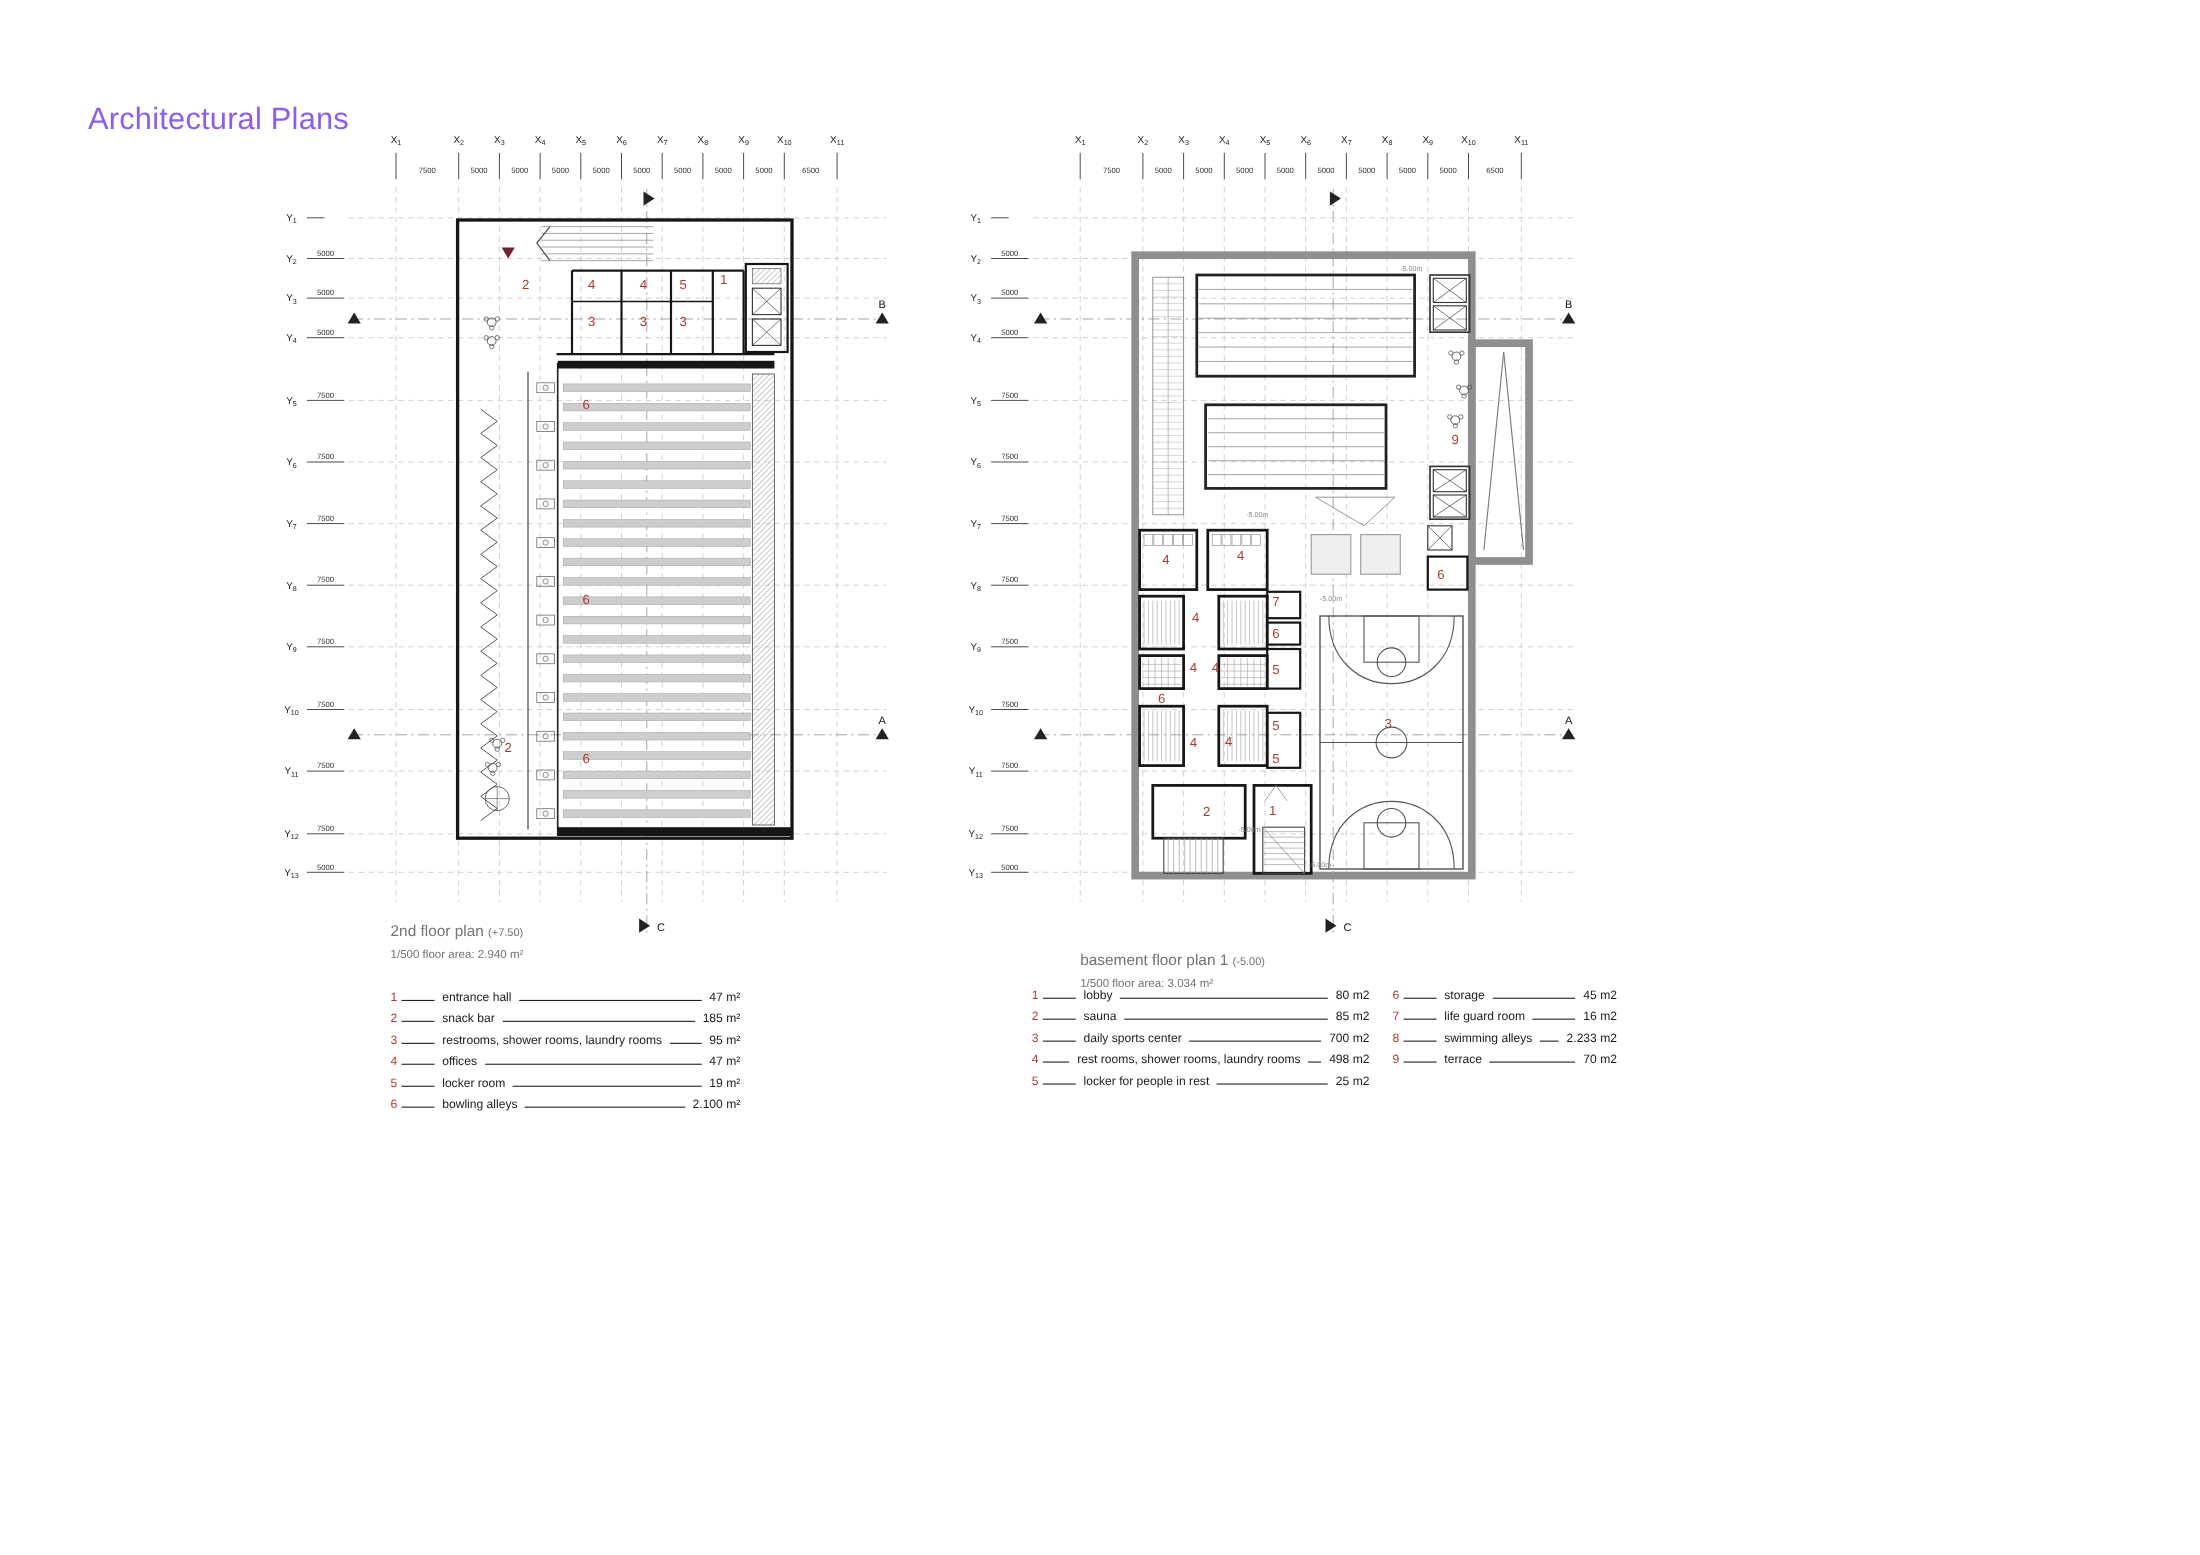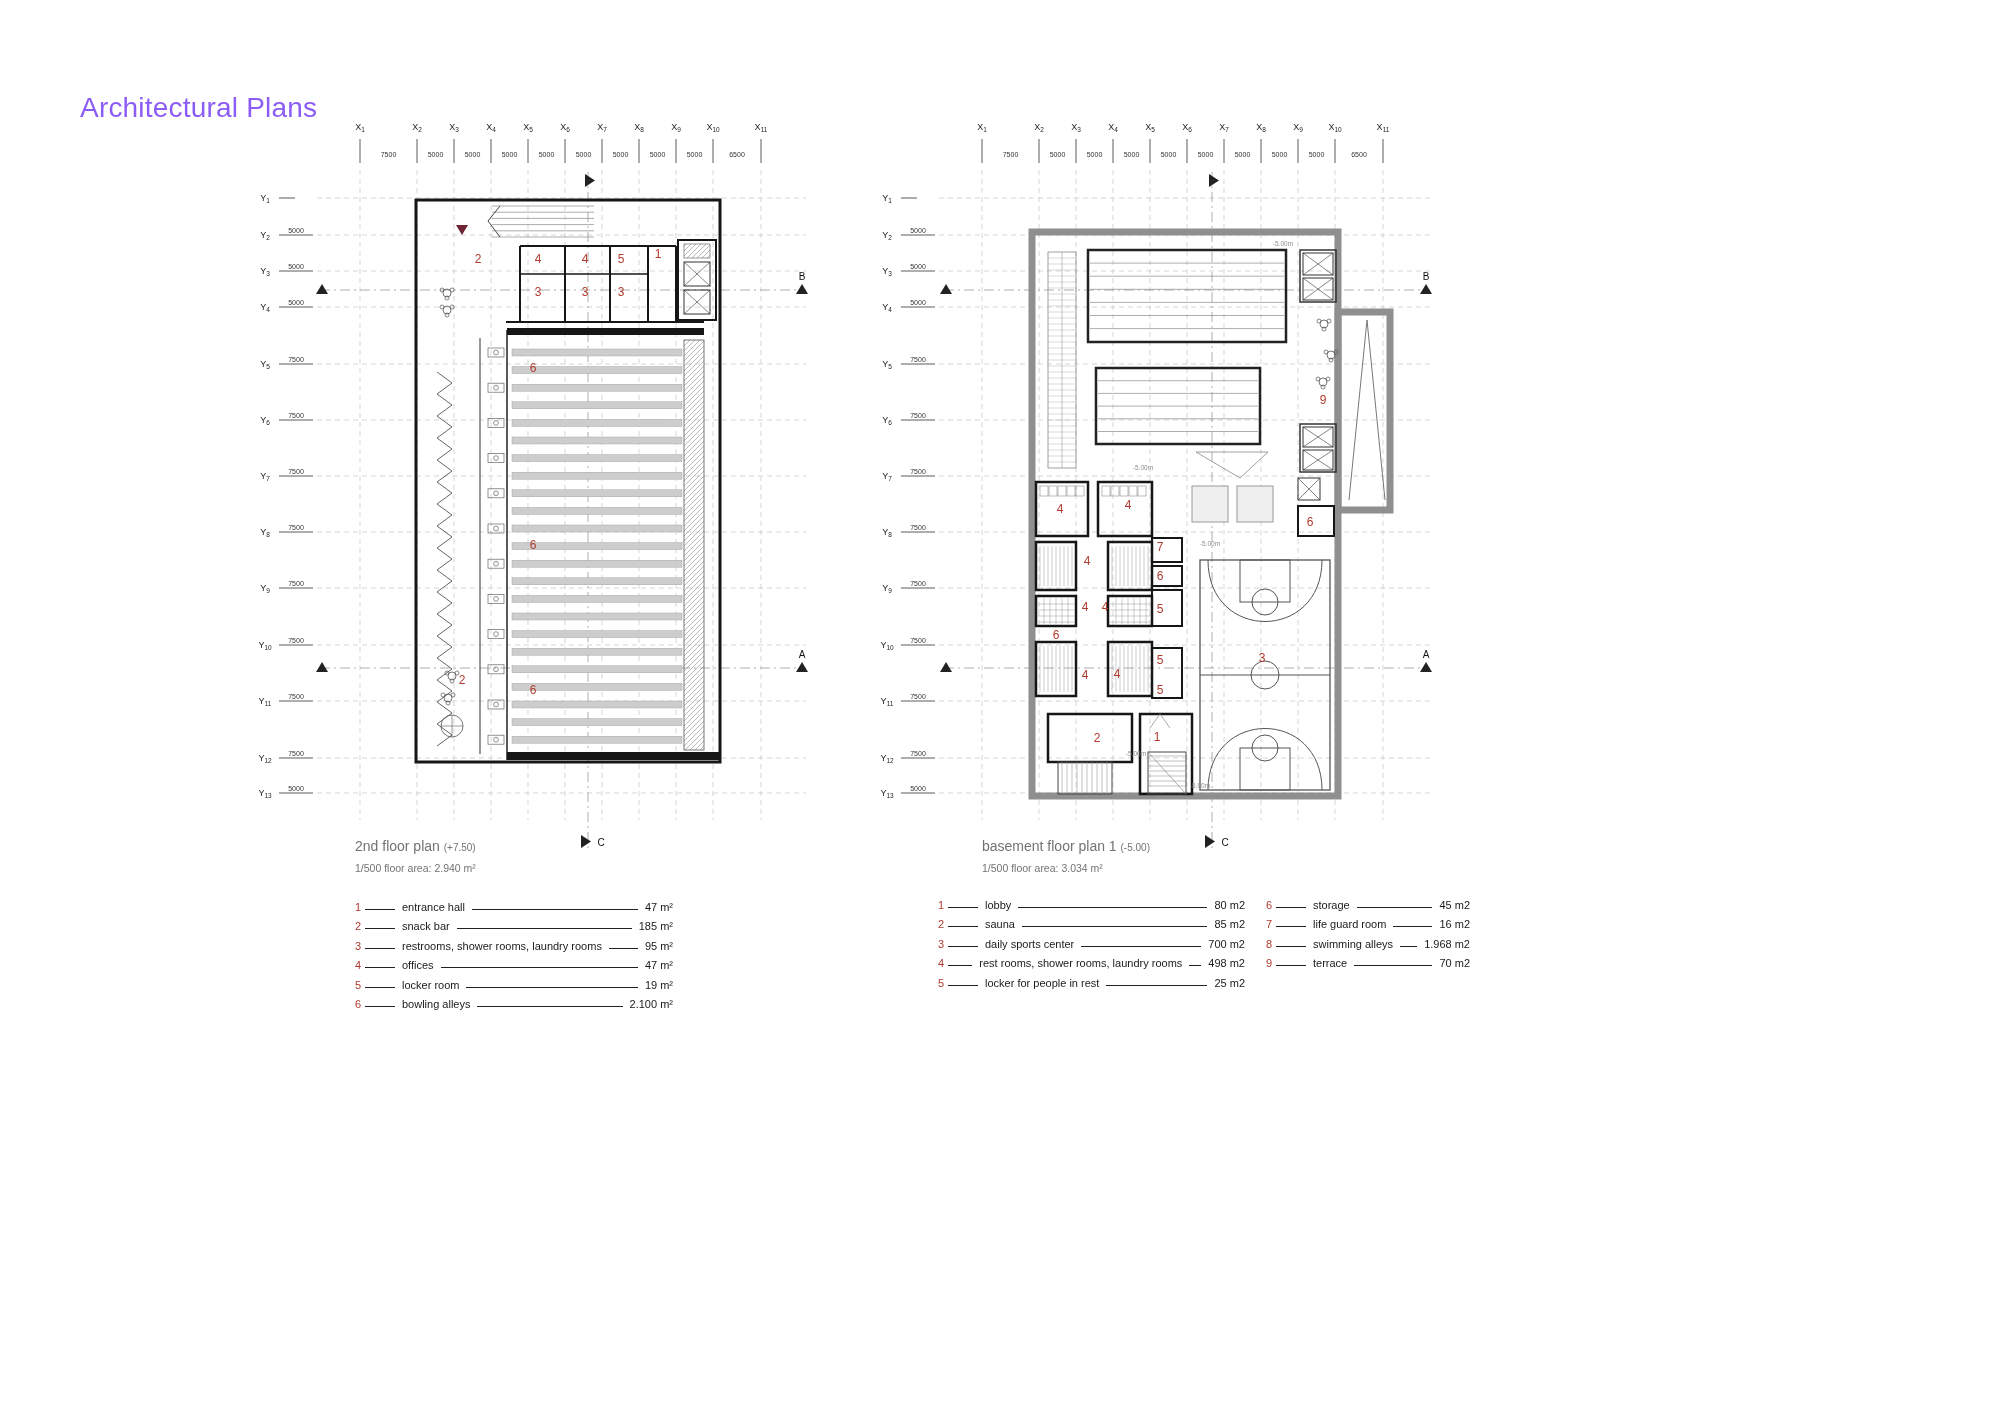--- a/index.html
+++ b/index.html
@@ -6,21 +6,21 @@
   html,body{margin:0;padding:0}
   body{width:2000px;height:1414px;background:#ffffff;position:relative;overflow:hidden;
        font-family:"Liberation Sans",sans-serif;color:#111}
   #plans-svg{position:absolute;left:0;top:0}
   .page-title{position:absolute;left:80px;top:92px;font-size:28px;color:#8b5cf6;letter-spacing:.2px}
   .caption{position:absolute;color:#737373}
   .caption .t1{font-size:14px}
   .caption .suffix{font-size:10px}
   .caption .t2{font-size:10.5px;margin-top:8px}
   #caption-left{left:355px;top:838px}
-  #caption-right{left:982px;top:838px}
+  #caption-right{left:982px;top:864px}
   .legend{position:absolute}
   #legend-left{left:355px;top:893px;width:318px}
   #legend-r1{left:938px;top:891px;width:307px}
   #legend-r2{left:1266px;top:891px;width:204px}
   .legend-row{display:flex;align-items:flex-end;height:19.5px;font-size:11px;color:#1a1a1a}
   .lnum{color:#b03a2e;min-width:8px}
   .lnumline{width:30px;border-bottom:1px solid #222;margin:0 7px 3px 2px}
   .lname{white-space:nowrap}
   .lfill{flex:1;border-bottom:1px solid #222;margin:0 7px 3px 7px;min-width:12px}
   .larea{white-space:nowrap}
@@ -698,21 +698,21 @@
         <span class="lnumline"></span>
         <span class="lname">life guard room</span>
         <span class="lfill"></span>
         <span class="larea">16 m2</span>
       </div>
       <div class="legend-row">
         <span class="lnum">8</span>
         <span class="lnumline"></span>
         <span class="lname">swimming alleys</span>
         <span class="lfill"></span>
-        <span class="larea">1.968 m2</span>
+        <span class="larea">2.233 m2</span>
       </div>
       <div class="legend-row">
         <span class="lnum">9</span>
         <span class="lnumline"></span>
         <span class="lname">terrace</span>
         <span class="lfill"></span>
         <span class="larea">70 m2</span>
       </div>
     </div>
 

